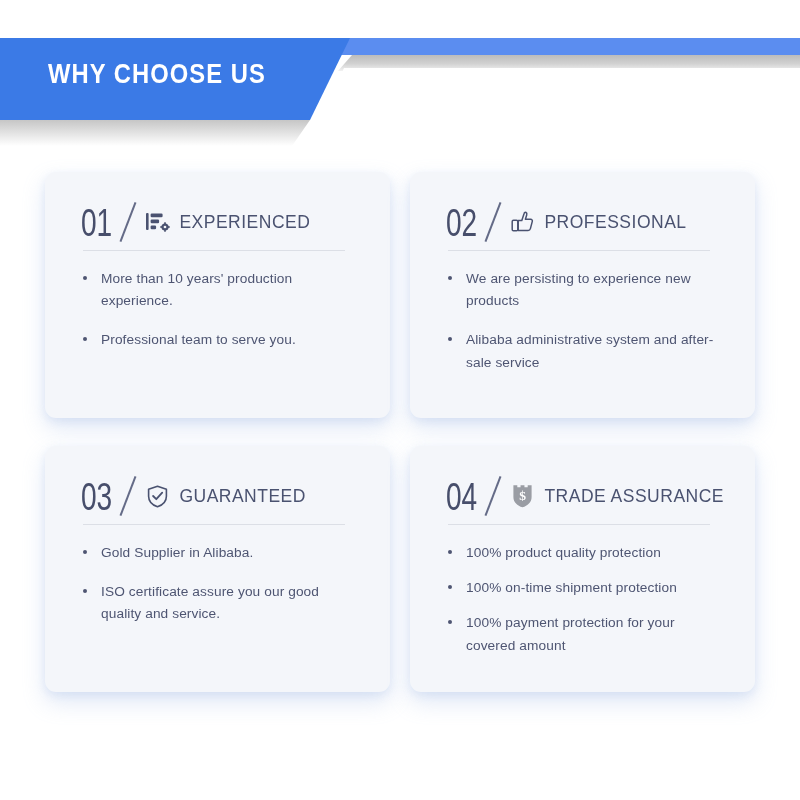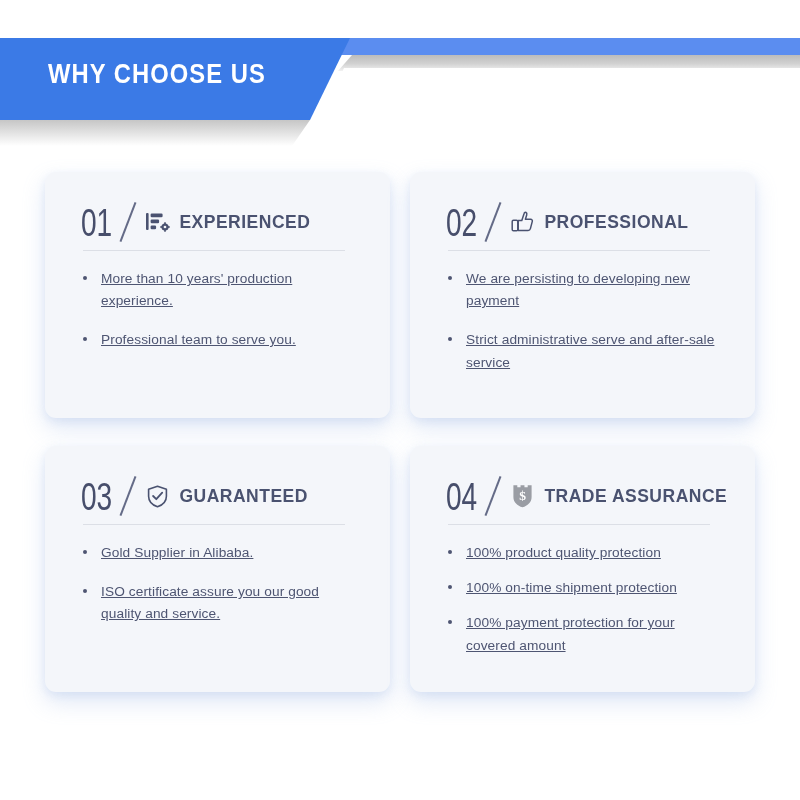--- a/index.html
+++ b/index.html
@@ -165,21 +165,21 @@
     margin-right: 9px;
     display: flex;
     align-items: center;
     justify-content: center;
   }
   .card-icon svg { display: block; }
 
   .card-title {
     font-family: "Liberation Sans", sans-serif;
     font-size: 17.5px;
-    font-weight: 700;
+    font-weight: 400;
     letter-spacing: 0.5px;
     color: #4a5270;
     white-space: nowrap;
   }
 
   .card-divider {
     margin-top: 6px;
     margin-left: 2px;
     width: 262px;
     height: 1px;
@@ -193,21 +193,20 @@
   }
 
   .bullets li {
     position: relative;
     padding-left: 20px;
     margin-bottom: 17px;
     font-size: 13.7px;
     line-height: 1.62;
     color: #4e5572;
     letter-spacing: 0.1px;
-    text-decoration: underline;
   }
   .bullets li:last-child { margin-bottom: 0; }
 
   .bullets li::before {
     content: "";
     position: absolute;
     left: 2px;
     top: 8px;
     width: 4px;
     height: 4px;
@@ -269,22 +268,22 @@
         <span class="card-icon">
           <svg width="25" height="25" viewBox="0 0 25 25">
             <path d="M8.2 10.5 L11.8 10.5 L14.2 3.2 C14.4 2.4 15.3 2.1 16 2.5 C16.8 3 17 4 16.7 5 L15.4 9.2 L20.6 9.2 C21.8 9.2 22.6 10.3 22.3 11.4 L20.4 18.6 C20.1 19.7 19.2 20.4 18.1 20.4 L8.2 20.4 Z" fill="none" stroke="#4a5270" stroke-width="1.5" stroke-linejoin="round"></path>
             <rect x="2.2" y="10.2" width="5.6" height="10.5" rx="1.3" fill="none" stroke="#4a5270" stroke-width="1.5"></rect>
           </svg>
         </span>
         <span class="card-title">PROFESSIONAL</span>
       </div>
       <div class="card-divider"></div>
       <ul class="bullets">
-        <li>We are persisting to developing new payment</li>
-        <li>Strict administrative serve and after-sale service</li>
+        <li>We are persisting to experience new products</li>
+        <li>Alibaba administrative system and after-sale service</li>
       </ul>
     </div>
 
     <div class="card">
       <div class="card-head">
         <span class="card-number">03</span>
         <span class="card-slash"></span>
         <span class="card-icon">
           <svg width="25" height="25" viewBox="0 0 25 25">
             <path d="M12.5 2.2 L21.4 5.3 L21.4 12.2 C21.4 17.2 17.6 21.0 12.5 22.8 C7.4 21.0 3.6 17.2 3.6 12.2 L3.6 5.3 Z" fill="none" stroke="#4a5270" stroke-width="1.6" stroke-linejoin="round"></path>

